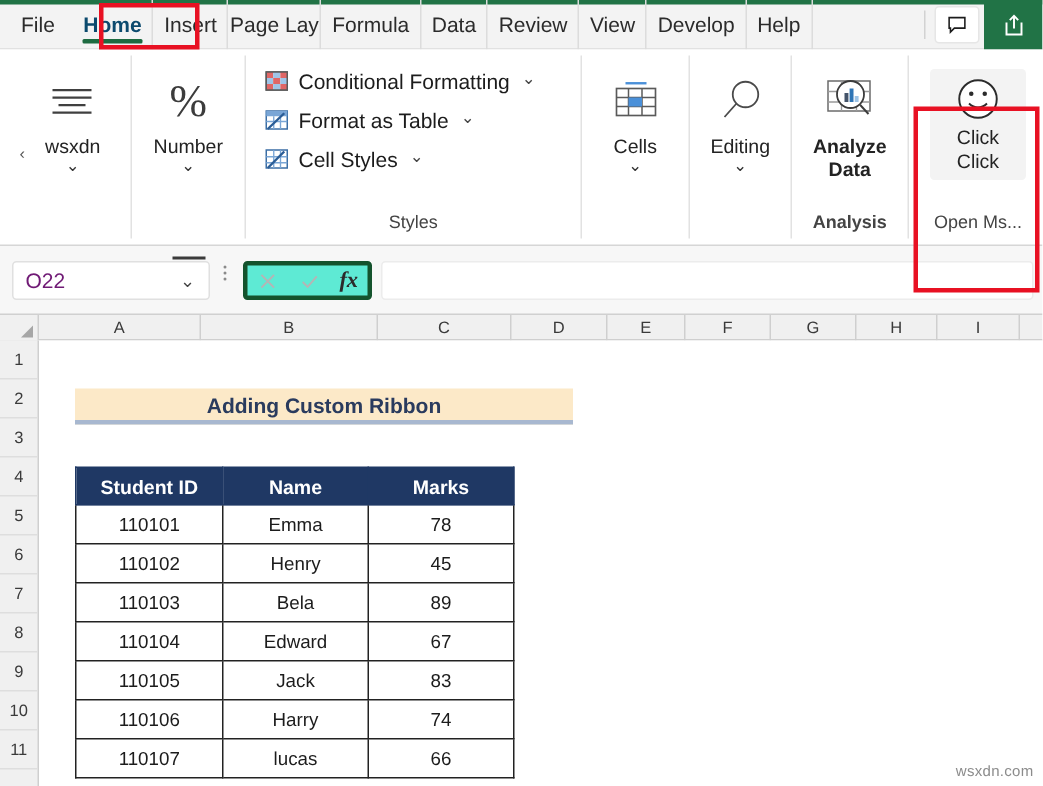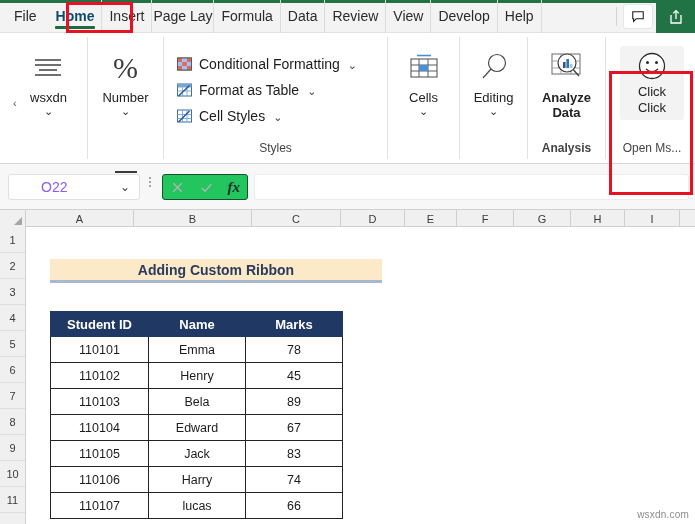--- a/index.html
+++ b/index.html
@@ -82,21 +82,21 @@
   .bigbtn .ico { height: 38px; display:flex; align-items:center; justify-content:center; }
   .bigbtn .lbl { font-size: 13px; color: #232323; text-align: center; line-height: 15px; margin-top:3px; white-space: nowrap;}
   .chev { font-size: 11px; color: #333; line-height: 9px; margin-top: 2px; }
 
   .collapse-arrow {
     position: absolute; left: 3px; top: 60px; font-size: 11px; color: #555;
   }
 
   
   .stylerow {
-    display: flex; align-items: flex-end; gap: 6px;
+    display: flex; align-items: flex-start; gap: 6px;
     height: 26px; padding-left: 4px;
     font-size: 14px; color: #1c1c1c; white-space: nowrap;
   }
   .stylerow .cdn { font-size: 11px; color:#444; margin-left:2px;}
 
   .cf-icon, .fat-icon, .cs-icon { width: 17px; height: 16px; flex: 0 0 17px; }
 
   
   .clickhere-box {
     position: absolute; left: 609px; top: 38px; width: 84px; height: 124px;
@@ -113,33 +113,33 @@
   .fbar {
     position: absolute; left: 0; top: 164px; width: 695px; height: 46px;
     background: #f7f7f7;
     border-bottom: 1px solid #d0d0d0;
   }
   .namebox {
     position: absolute; left: 8px; top: 10px; width: 132px; height: 26px;
     background: #fff; border: 1px solid #e0e0e0; border-radius: 3px;
     display: flex; align-items: center;
   }
-  .namebox .nbtext { font-size: 14px; color: #8b5cf6; padding-left: 8px; flex: 1; margin-left: 24px; }
+  .namebox .nbtext { font-size: 14px; color: #701a75; padding-left: 8px; flex: 1; }
   .namebox .nbchev { font-size: 12px; color: #444; padding-right: 9px; }
   .namebox::after{
     content:""; position:absolute; left:106px; top:-4px; width:22px; height:2px; background:#3b3b3b;
   }
   .fb-dots {
     position: absolute; left: 148px; top: 13px; width: 4px;
     display:flex; flex-direction:column; gap:2px; align-items:center;
   }
   .fb-dots i { width:2px;height:2px;background:#8a8a8a;border-radius:50%;display:block; }
   .fb-actions {
     position: absolute; left: 162px; top: 10px; width: 86px; height: 26px;
-    background:#22c55e; border:1px solid #14532d; border-radius:3px;
+    background:#5eead4; border:3px solid #14532d; border-radius:3px;
     display: flex; align-items: center; justify-content: space-around;
   }
   .fb-input {
     position: absolute; left: 254px; top: 10px; right: 6px; height: 26px;
     background:#fff; border:1px solid #ececec; border-radius:3px;
   }
 
   
   .grid { position: absolute; left: 0; top: 210px; width: 695px; height: 314px; background:#fff; }
   .colhead {

